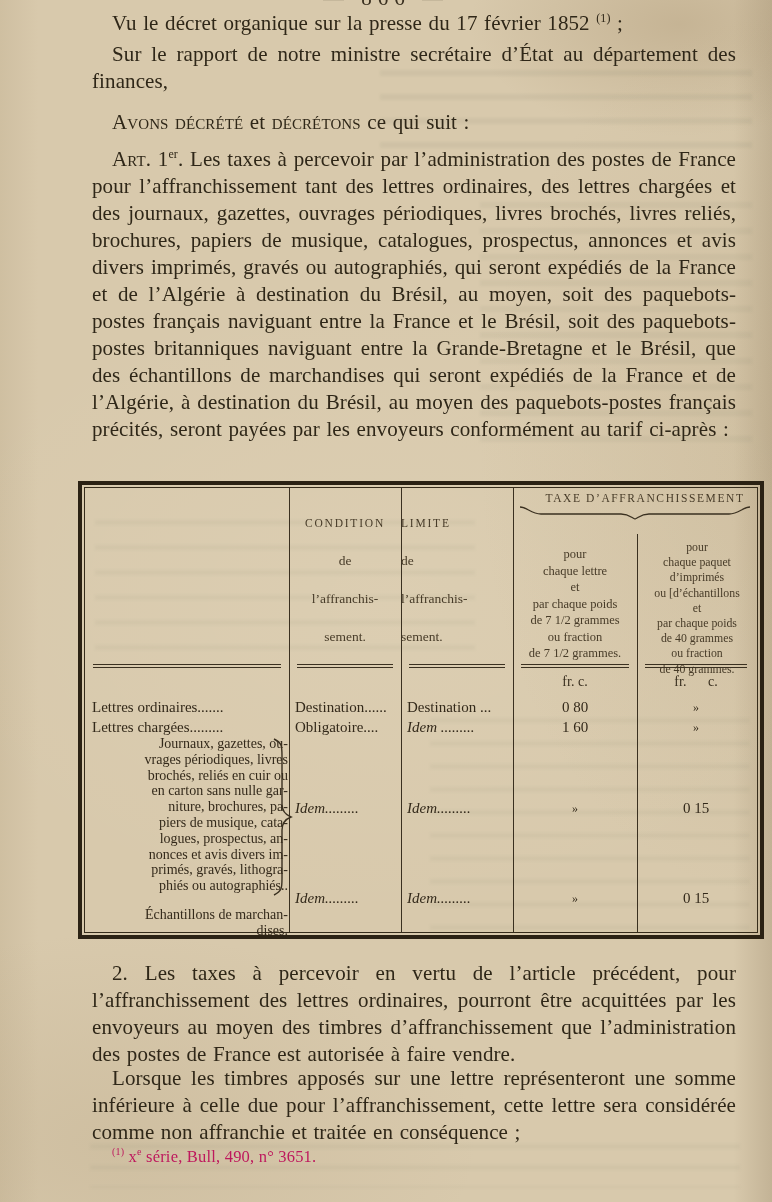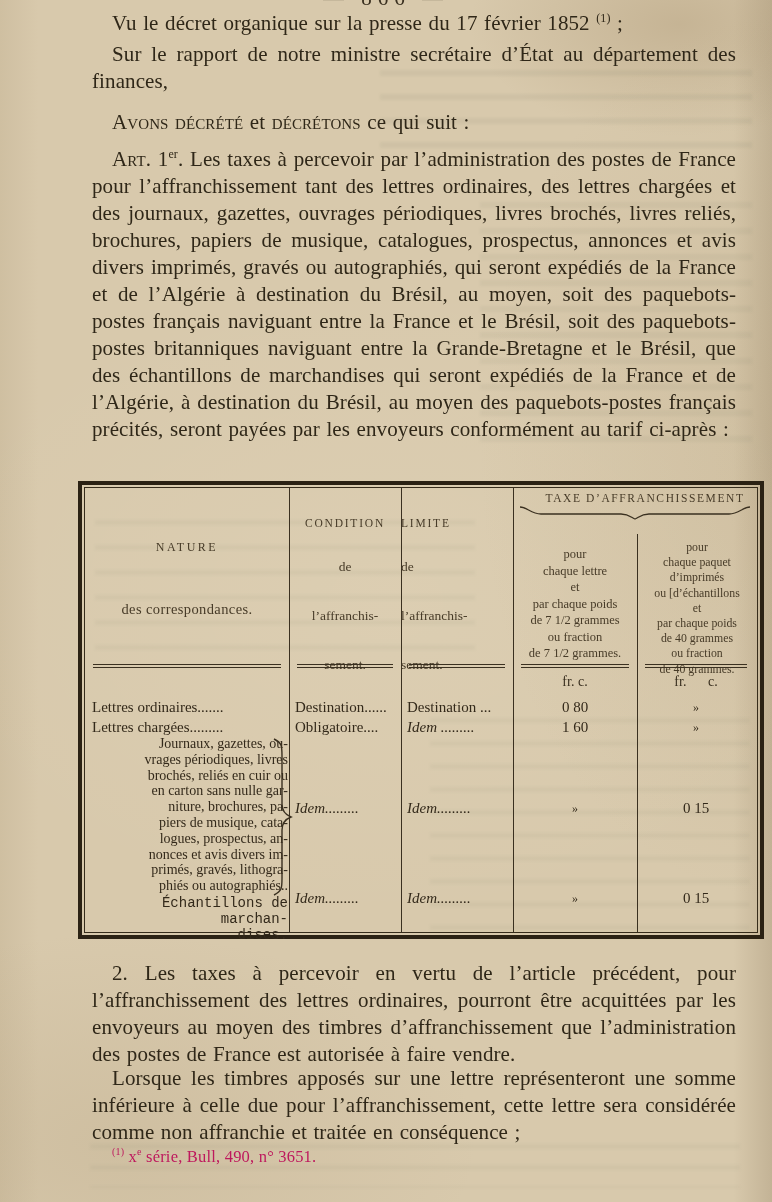--- a/index.html
+++ b/index.html
@@ -48,21 +48,21 @@
   .d1{left:8px;width:188px;}.d2{left:212px;width:96px;}.d3{left:324px;width:96px;}
   .d4{left:436px;width:108px;}.d5{left:560px;width:102px;}
 
   .hcell{position:absolute;top:0;color:#473b28;}
   .h-nature{left:0;width:204px;text-align:center;}
   .h-nature .ht{margin-top:52px;font-size:12px;letter-spacing:2.5px;}
   .h-nature .hs{margin-top:46px;font-size:14.5px;letter-spacing:.4px;}
   .h-cond{left:204px;width:112px;text-align:center;}
   .h-lim{left:316px;width:112px;text-align:left;}
   .ht2{margin-top:29px;font-size:11.5px;letter-spacing:1.8px;}
-  .hl{white-space:pre-line;font-size:13.5px;line-height:49px;margin-top:13px;}
+  .hl{white-space:pre-line;font-size:13.5px;line-height:38px;margin-top:13px;}
   .h-taxe{position:absolute;left:428px;top:4px;width:244px;text-align:center;color:#473b28;}
   .ht3{font-size:11.5px;letter-spacing:1.6px;padding-left:20px;}
   .hts{font-size:15px;margin-top:1px;letter-spacing:.6px;}
   .brace-h{display:block;margin:1px auto 0 auto;}
   .h-sub{position:absolute;white-space:pre-line;text-align:center;color:#473b28;}
   .h-lettre{left:428px;width:124px;top:58px;font-size:12.5px;line-height:16.5px;}
   .h-paquet{left:552px;width:120px;top:52px;font-size:11.8px;line-height:15.2px;}
   .fr{position:absolute;top:186px;font-size:14px;text-align:center;color:#3a3020;}
   .fr-left{left:428px;width:124px;}
   .fr-right{left:552px;width:118px;word-spacing:18px;}
@@ -72,21 +72,21 @@
   .c-cond{left:210px;width:106px;}
   .c-lim{left:322px;width:102px;}
   .c-val4{left:428px;width:124px;text-align:center;}
   .c-val5{left:552px;width:118px;text-align:center;}
   .r1{top:210px;}.r2{top:230px;}
   .r3mid{top:311px;}
   .r4{top:401px;}
   .it{font-style:italic;}
   .hang{white-space:pre-line;padding-left:12px;text-indent:-12px;text-align:right;}
   .nat3{left:7px;top:248px;width:196px;font-size:14px;line-height:15.8px;}
-  .nat4{left:7px;top:408px;width:196px;font-size:14px;line-height:15.8px;font-family:Liberation Mono, monospace;}
+  .nat4{left:7px;top:419px;width:196px;font-size:14px;line-height:15.8px;}
   .brace-v{position:absolute;left:186px;top:250px;}
   .guill{font-size:12px;}
 
   .footnote{position:absolute;left:112px;top:1146px;font-size:16.5px;color:#be185d;letter-spacing:.2px;}
   .footnote sup{font-size:10px;}
 </style>
 </head>
 <body>
 
 <div class="ghost g1"></div>
@@ -105,24 +105,20 @@
 
 <p class="para p4"><span class="sc">Art.</span><span> 1</span><sup class="ref">er</sup><span>. Les taxes à percevoir par l’administration des postes de France pour l’affranchissement tant des lettres ordinaires, des lettres chargées et des journaux, gazettes, ouvrages périodiques, livres brochés, livres reliés, brochures, papiers de musique, catalogues, prospectus, annonces et avis divers imprimés, gravés ou autographiés, qui seront expédiés de la France et de l’Algérie à destination du Brésil, au moyen, soit des paquebots-postes français naviguant entre la France et le Brésil, soit des paquebots-postes britanniques naviguant entre la Grande-Bretagne et le Brésil, que des échantillons de marchandises qui seront expédiés de la France et de l’Algérie, à destination du Brésil, au moyen des paquebots-postes français précités, seront payées par les envoyeurs conformément au tarif ci-après :</span></p>
 
 <div class="table-outer">
   <div class="table-inner">
     <div class="vsep s1"></div>
     <div class="vsep s2"></div>
     <div class="vsep s3"></div>
     <div class="vsep s4"></div>
 
-    <div class="hcell h-nature">
-      <div class="ht">NATURE</div>
-      <div class="hs">des correspondances.</div>
-    </div>
     <div class="hcell h-cond">
       <div class="ht2">CONDITION</div>
       <div class="hl">de
 l’affranchis-
 sement.</div>
     </div>
     <div class="hcell h-lim">
       <div class="ht2">LIMITE</div>
       <div class="hl">de
 l’affranchis-

